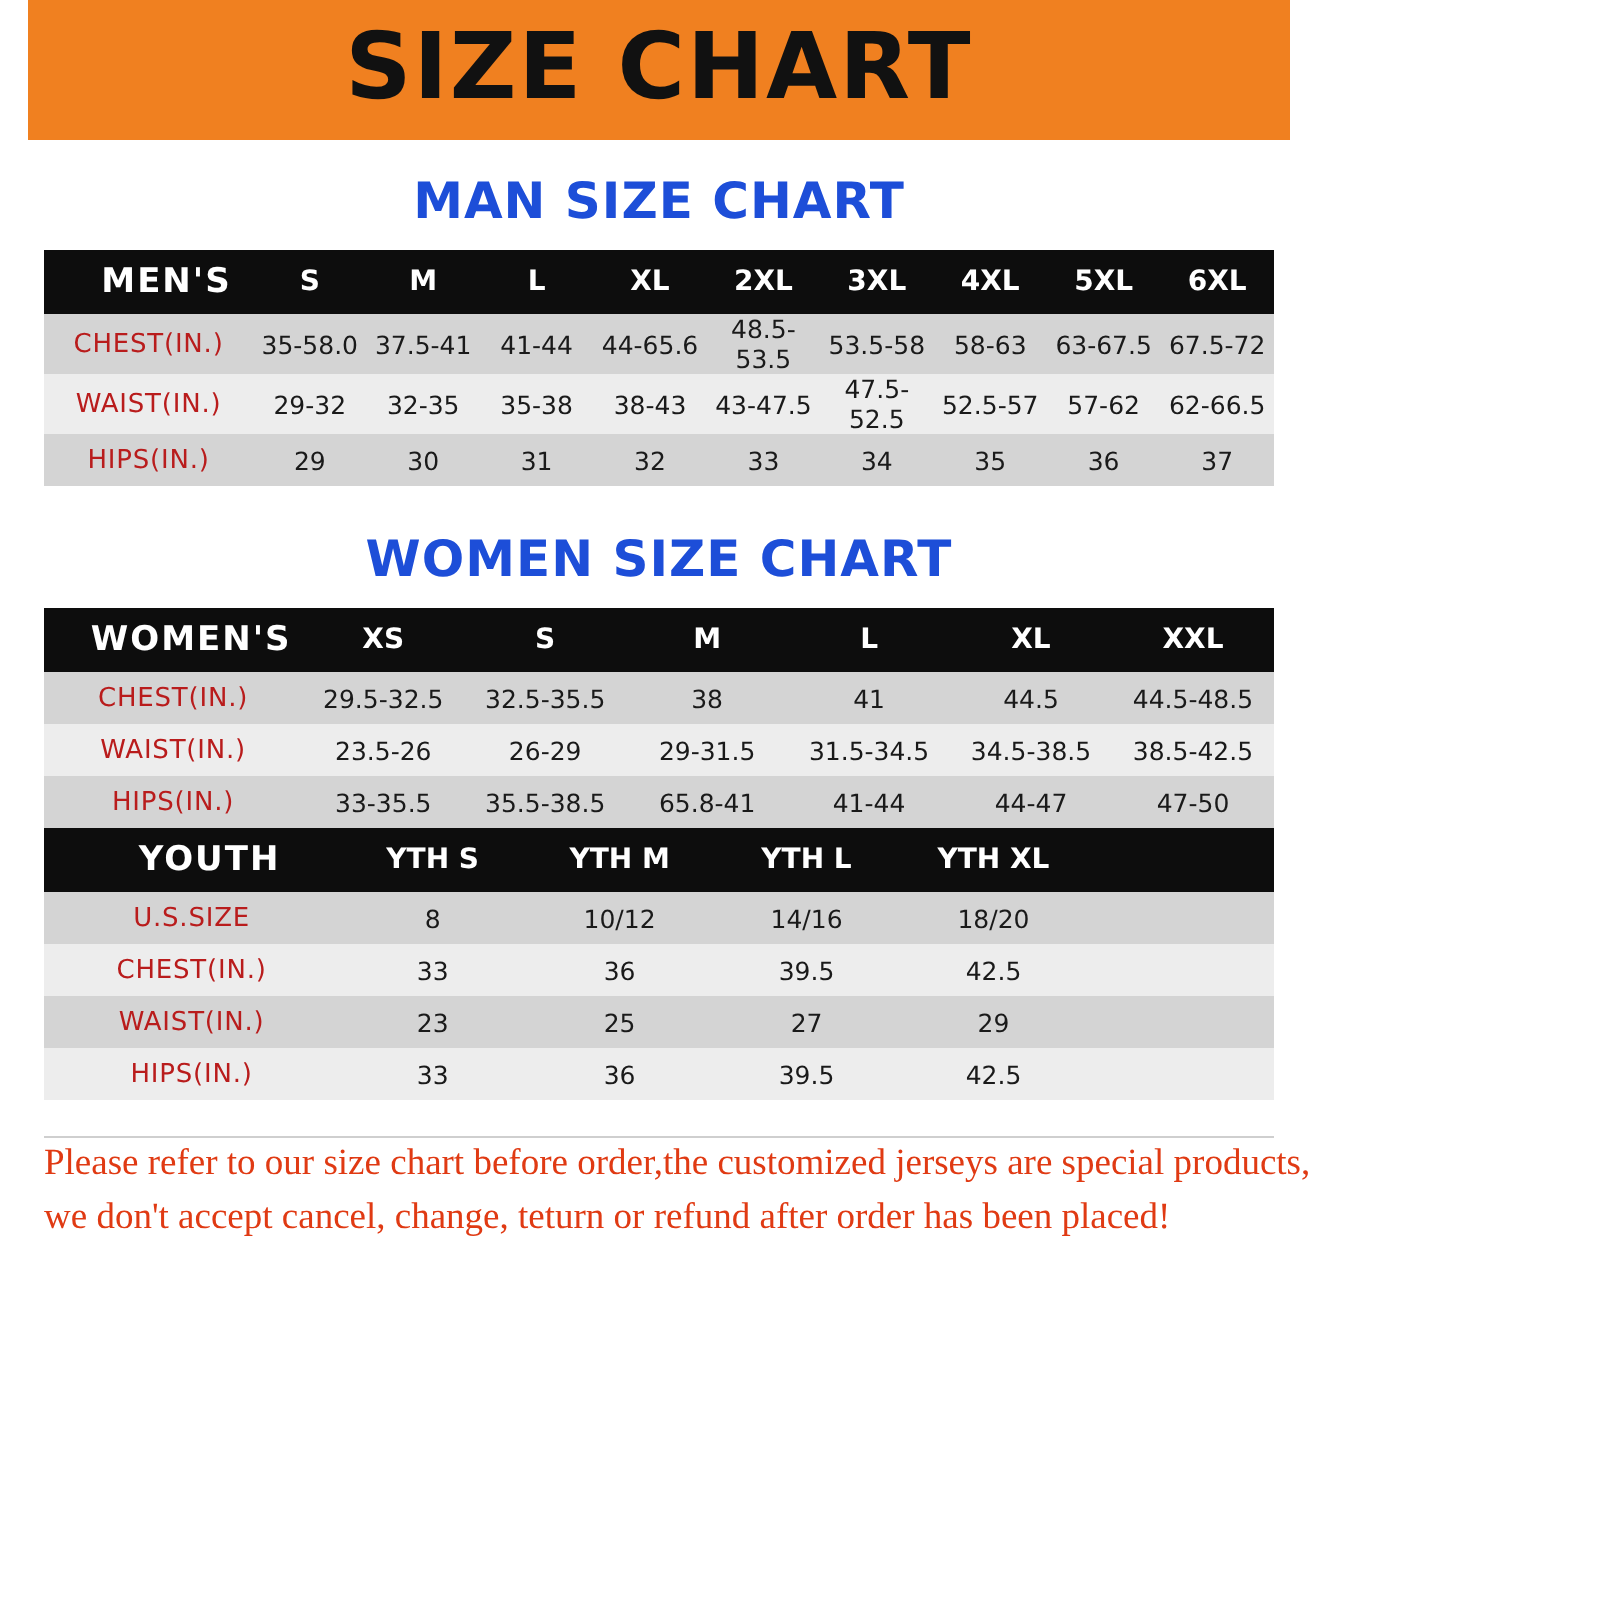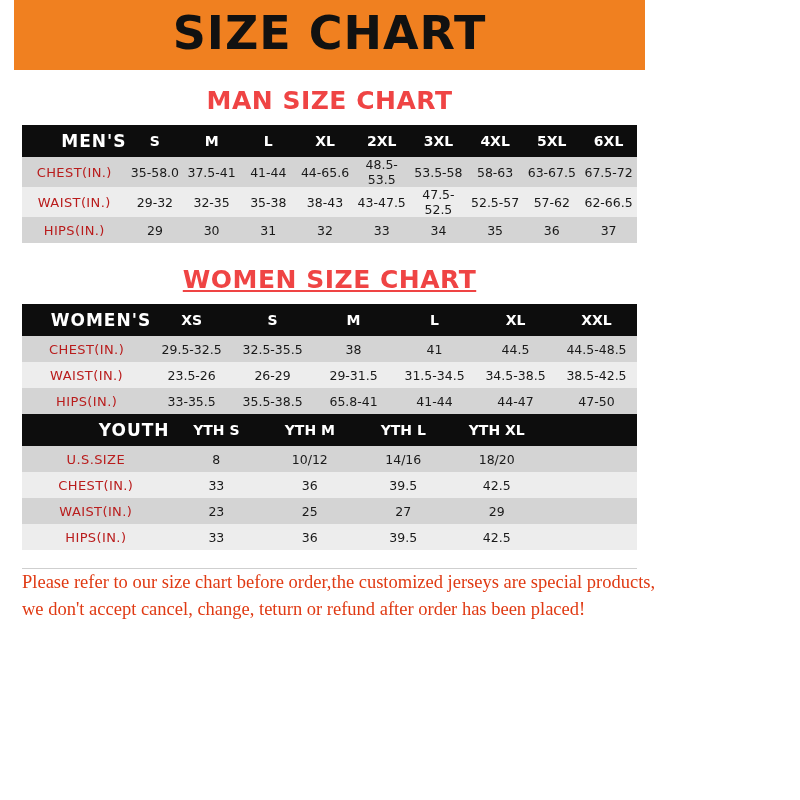--- a/index.html
+++ b/index.html
@@ -54,25 +54,25 @@
   .content {
     padding: 0 22px;
     box-sizing: border-box;
   }
 
   .section-title {
     text-align: center;
     font-family: "DejaVu Sans", sans-serif;
     font-weight: bold;
     font-size: 25px;
-    color: #ef4444;
+    color: #1d4ed8;
     letter-spacing: 0.5px;
   }
   .sec-1-title { margin: 16px 0 10px 0; }
-  .sec-2-title { margin: 22px 0 10px 0; text-decoration: underline; }
+  .sec-2-title { margin: 22px 0 10px 0; }
   .sec-3-title { margin: 24px 0 10px 0; }
 
   table.size-table {
     width: 100%;
     border-collapse: collapse;
     table-layout: fixed;
   }
   table.size-table th,
   table.size-table td {
     text-align: center;
@@ -84,21 +84,21 @@
     vertical-align: middle;
   }
   table.size-table thead th {
     background: #0d0d0d;
     color: #ffffff;
     font-weight: bold;
     height: 32px;
     font-size: 14px;
   }
   table.size-table thead th.corner {
-    text-align: right;
+    text-align: center;
     padding-left: 18px;
     font-size: 17px;
     letter-spacing: 1px;
   }
   table.size-table tbody tr.row-odd td { background: #d4d4d4; }
   table.size-table tbody tr.row-even td { background: #ededed; }
   table.size-table tbody td.label-cell {
     font-size: 13px;
     letter-spacing: 0.4px;
     color: #b91c1c;

